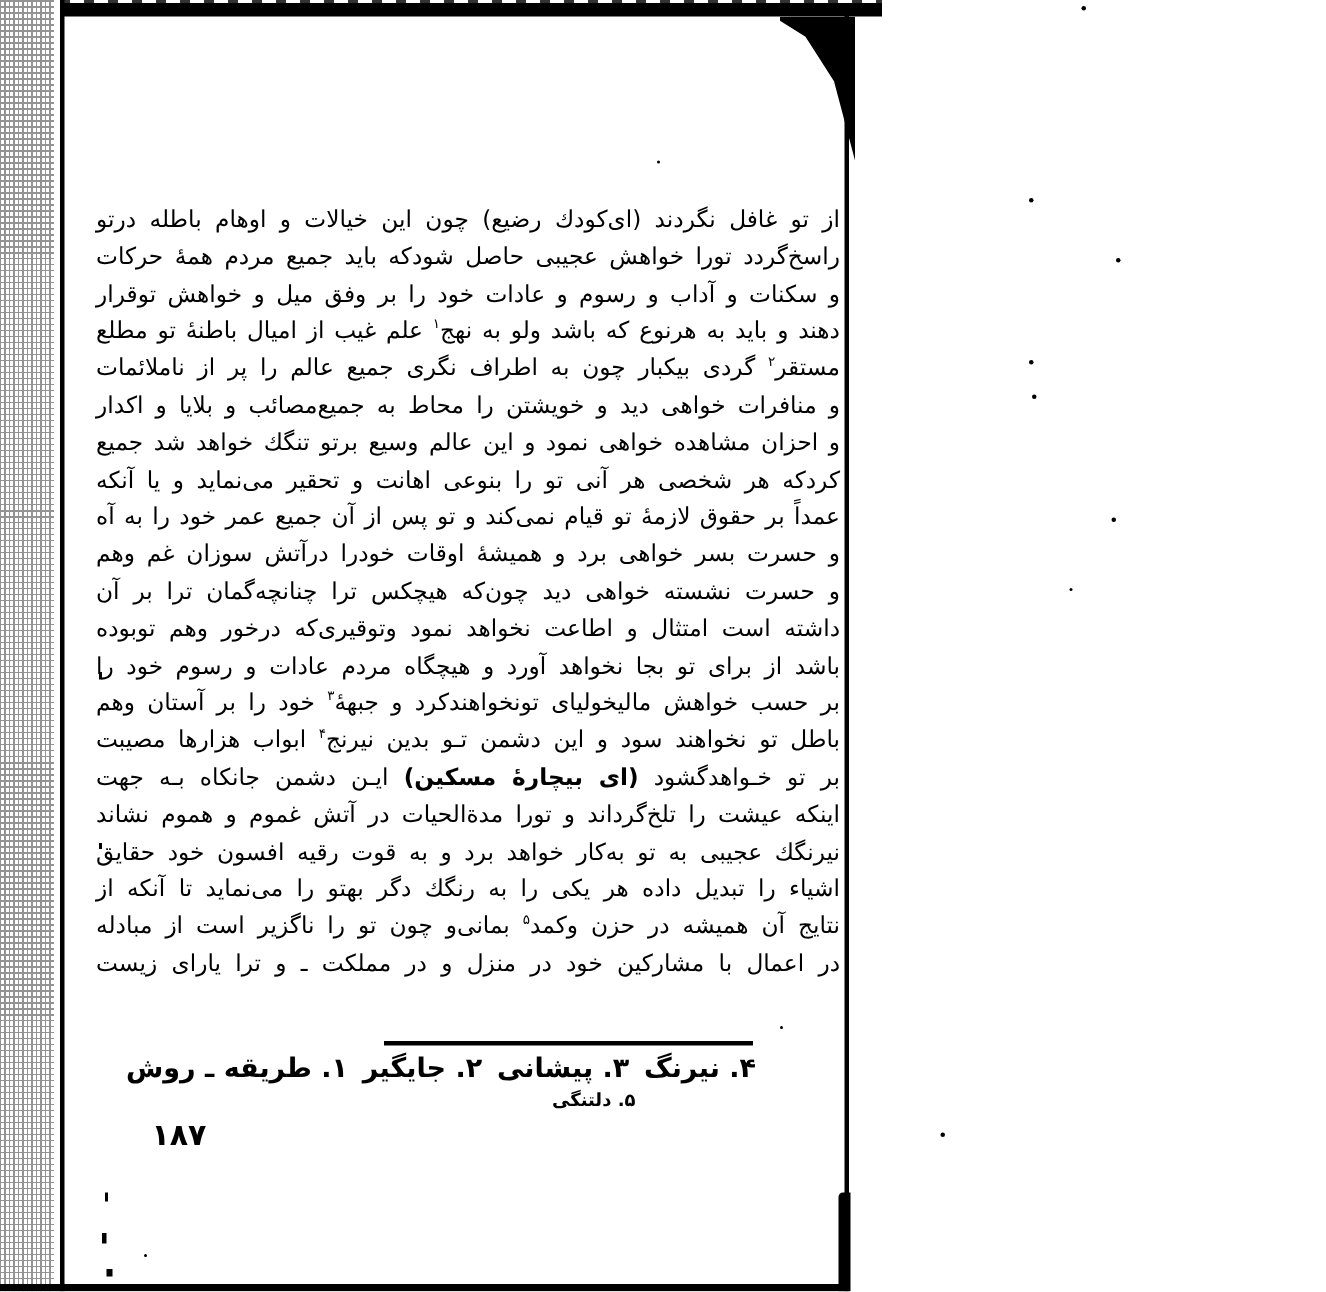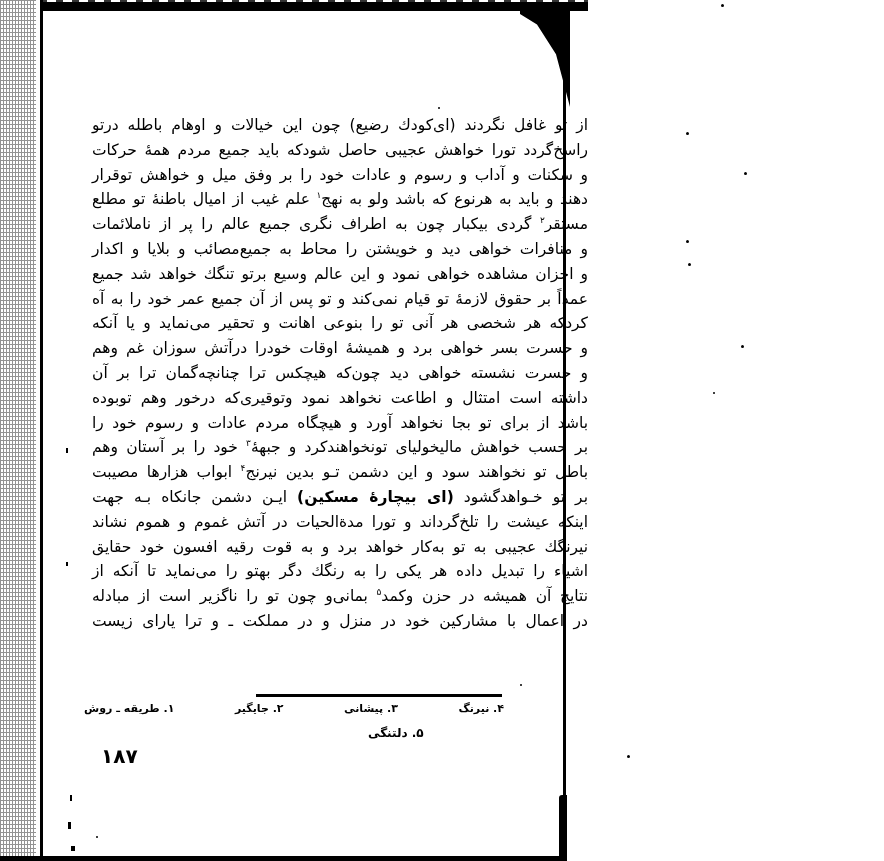--- a/index.html
+++ b/index.html
@@ -32,36 +32,35 @@
   .speck{position:absolute;width:3px;height:3px;background:#000;border-radius:50%;}
   .s1{left:721px;top:4px;} .s2{left:686px;top:132px;} .s3{left:744px;top:172px;}
   .s4{left:686px;top:240px;} .s5{left:688px;top:263px;} .s6{left:741px;top:345px;}
   .s7{left:713px;top:392px;width:2px;height:2px;} .s8{left:66px;top:448px;width:2px;height:5px;border-radius:0;}
   .s9{left:66px;top:562px;width:2px;height:4px;border-radius:0;} .s10{left:627px;top:755px;}
   .s11{left:70px;top:795px;width:2px;height:6px;border-radius:0;} .s12{left:68px;top:822px;width:3px;height:7px;border-radius:0;}
   .s13{left:71px;top:846px;width:4px;height:5px;border-radius:0;} .s14{left:96px;top:836px;width:2px;height:2px;}
   .s15{left:438px;top:107px;width:2px;height:2px;} .s16{left:520px;top:684px;width:2px;height:2px;}
   
   .text-block{
-    position:absolute;left:64px;top:113px;width:496px;
+    position:absolute;left:64px;top:134px;width:496px;
     direction:rtl;
-    margin-left:28px;
   }
   .textline{
     height:24.8px;line-height:24.8px;font-size:15.5px;
     text-align:justify;text-align-last:justify;white-space:normal;
     letter-spacing:0;
   }
   .textline b{font-weight:bold;}
   .textline sup{font-size:9px;line-height:0;}
   .footnote-sep{position:absolute;left:256px;top:694px;width:246px;height:3px;background:#000;}
   .footnotes-row1{
     position:absolute;left:84px;top:702px;width:420px;height:22px;
     display:flex;flex-direction:row-reverse;justify-content:space-between;
-    direction:rtl;font-size:11px;font-weight:bold;
+    direction:rtl;font-size:18px;font-weight:bold;
   }
   .fn-item{white-space:nowrap;}
   .footnotes-row2{
     position:absolute;left:368px;top:726px;direction:rtl;
     font-size:12px;font-weight:bold;white-space:nowrap;text-align:right;
   }
   .page-number{
     position:absolute;left:101px;top:744px;font-size:20px;font-weight:bold;
     direction:rtl;letter-spacing:1px;
   }
@@ -97,22 +96,22 @@
   <div class="speck s16"></div>
 
   <div class="text-block">
       <div class="textline">از تو غافل نگردند (ای‌کودك رضیع) چون این خیالات و اوهام باطله درتو</div>
       <div class="textline">راسخ‌گردد تورا خواهش عجیبی حاصل شودکه باید جمیع مردم همهٔ حرکات</div>
       <div class="textline">و سکنات و آداب و رسوم و عادات خود را بر وفق میل و خواهش توقرار</div>
       <div class="textline">دهند و باید به هرنوع که باشد ولو به نهج<sup>۱</sup> علم غیب از امیال باطنهٔ تو مطلع</div>
       <div class="textline">مستقر<sup>۲</sup> گردی بیکبار چون به اطراف نگری جمیع عالم را پر از ناملائمات</div>
       <div class="textline">و منافرات خواهی دید و خویشتن را محاط به جمیع‌مصائب و بلایا و اکدار</div>
       <div class="textline">و احزان مشاهده خواهی نمود و این عالم وسیع برتو تنگك خواهد شد جمیع</div>
+      <div class="textline">کردکه هر شخصی هر آنی تو را بنوعی اهانت و تحقیر می‌نماید و یا آنکه</div>
       <div class="textline">عمداً بر حقوق لازمهٔ تو قیام نمی‌کند و تو پس از آن جمیع عمر خود را به آه</div>
-      <div class="textline">کردکه هر شخصی هر آنی تو را بنوعی اهانت و تحقیر می‌نماید و یا آنکه</div>
       <div class="textline">و حسرت بسر خواهی برد و همیشهٔ اوقات خودرا درآتش سوزان غم وهم</div>
       <div class="textline">و حسرت نشسته خواهی دید چون‌که هیچکس ترا چنانچه‌گمان ترا بر آن</div>
       <div class="textline">داشته است امتثال و اطاعت نخواهد نمود وتوقیری‌که درخور وهم توبوده</div>
       <div class="textline">باشد از برای تو بجا نخواهد آورد و هیچگاه مردم عادات و رسوم خود را</div>
       <div class="textline">بر حسب خواهش مالیخولیای تونخواهندکرد و جبههٔ<sup>۳</sup> خود را بر آستان وهم</div>
       <div class="textline">باطل تو نخواهند سود و این دشمن تـو بدین نیرنج<sup>۴</sup> ابواب هزارها مصیبت</div>
       <div class="textline">بر تو خـواهدگشود <b>(ای بیچارهٔ مسکین)</b> ایـن دشمن جانکاه بـه جهت</div>
       <div class="textline">اینکه عیشت را تلخ‌گرداند و تورا مدة‌الحیات در آتش غموم و هموم نشاند</div>
       <div class="textline">نیرنگك عجیبی به تو به‌کار خواهد برد و به قوت رقیه افسون خود حقایق</div>
       <div class="textline">اشیاء را تبدیل داده هر یکی را به رنگك دگر بهتو را می‌نماید تا آنکه از</div>

